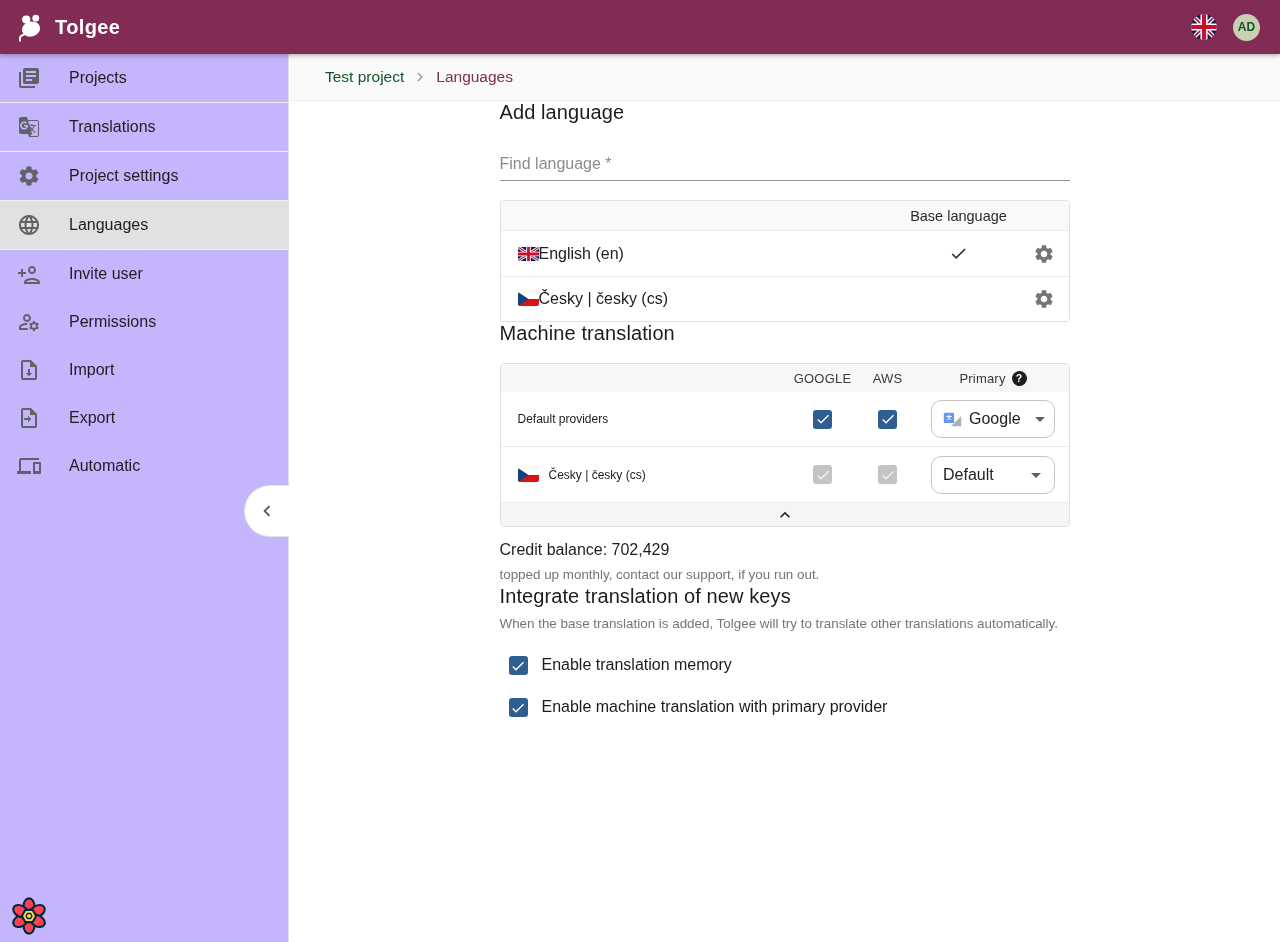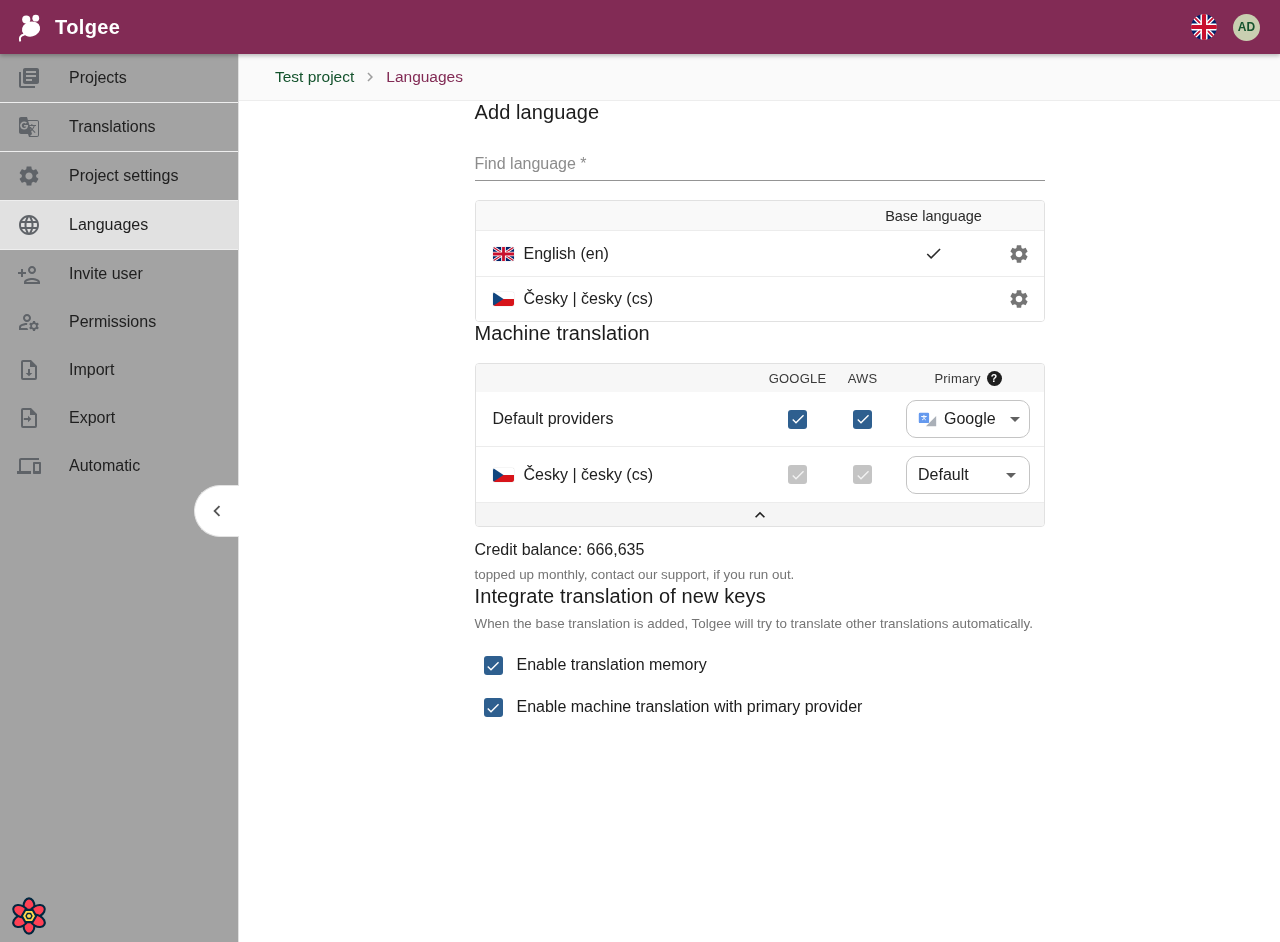--- a/index.html
+++ b/index.html
@@ -18,21 +18,21 @@
   .brand { display:flex; align-items:center; gap:9px; }
   .brand-name { color:#fff; font-size:20px; font-weight:700; letter-spacing:.4px; }
   .nav-right { display:flex; align-items:center; gap:16px; }
   .flag-btn { width:26px; height:26px; border-radius:50%; overflow:hidden; cursor:pointer; display:flex; }
   .avatar {
     width:27px; height:27px; border-radius:50%; background:#c9cfb1; color:#14532d;
     font-size:12px; font-weight:700; display:flex; align-items:center; justify-content:center; cursor:pointer;
   }
   
   .layout { display:flex; height:888px; }
-  .sidebar { width:239px; flex-shrink:0; background:#a3a3a3; border-right:1px solid #e0e0e0; position:relative; }
+  .sidebar { width:289px; flex-shrink:0; background:#c4b5fd; border-right:1px solid #e0e0e0; position:relative; }
   .side-item { height:48px; display:flex; align-items:center; padding-left:17px; gap:28px; cursor:pointer; }
   .side-item svg { fill:#5f6368; flex-shrink:0; }
   .side-item .lbl { font-size:16px; color:#1f1f1f; }
   .side-item.selected { background:#e1e1e1; }
   .sdiv { height:1px; background:#eeeeee; }
   .collapse-btn {
     position:absolute; right:-1px; top:431px; width:45px; height:52px; background:#fff;
     border:1px solid #e3e3e3; border-right:none; border-radius:26px 0 0 26px;
     display:flex; align-items:center; justify-content:center; cursor:pointer;
   }
@@ -55,33 +55,33 @@
   }
   .search-input::placeholder { color:#8c8c8c; opacity:1; }
   
   .panel { margin-top:19px; border:1px solid #e1e1e1; border-radius:4px; overflow:hidden; }
   .panel-head { height:30px; background:#f9f9f9; border-bottom:1px solid #ececec; display:flex; align-items:center; font-size:14.5px; color:#2a2a2a; }
   .panel-head .spacer { flex:1; }
   .col-base { width:120px; display:flex; justify-content:center; }
   .col-gear { width:50px; display:flex; justify-content:center; }
   .lang-row { height:45px; display:flex; align-items:center; padding-left:17px; background:#fff; }
   .lang-row + .lang-row { border-top:1px solid #ececec; }
-  .lang-row .name-cell { flex:1; display:flex; align-items:center; gap:10px; }
+  .lang-row .name-cell { flex:1; display:flex; align-items:center; }
   .flag-rect { width:21px; height:14px; border-radius:2px; overflow:hidden; box-shadow:0 0 1px rgba(0,0,0,.35); display:flex; flex-shrink:0; }
   .lang-name { font-size:16px; color:#212121; }
   .gear-btn { width:36px; height:36px; display:flex; align-items:center; justify-content:center; cursor:pointer; border-radius:50%; }
   
   .mt-table { margin-top:18px; border:1px solid #e1e1e1; border-radius:4px; overflow:hidden; }
   .mt-head { height:28px; background:#f7f7f7; display:flex; align-items:center; font-size:13px; color:#3a3a3a; padding-left:17px; letter-spacing:.2px; }
   .mt-head .spacer { flex:1; }
   .col-g { width:70px; display:flex; justify-content:center; align-items:center; }
   .col-a { width:60px; display:flex; justify-content:center; align-items:center; }
   .col-p { width:151px; display:flex; justify-content:center; align-items:center; }
   .mt-row { display:flex; align-items:center; padding-left:17px; background:#fff; }
-  .mt-row .name-cell { flex:1; display:flex; align-items:center; gap:10px; font-size:16px; }
+  .mt-row .name-cell { flex:1; display:flex; align-items:center; gap:10px; font-size:12px; }
   .mt-row.r1 { height:54px; }
   .mt-row.r2 { height:56px; border-top:1px solid #ececec; }
   .checkbox { width:19px; height:19px; border-radius:3px; background:#2e5f8f; display:flex; align-items:center; justify-content:center; cursor:pointer; }
   .checkbox svg { width:16px; height:16px; fill:#fff; }
   .checkbox.disabled { background:#c4c4c4; cursor:default; }
   .checkbox.disabled svg { fill:#f2f2f2; }
   .select-btn {
     width:124px; height:38px; border:1px solid #c4c4c4; border-radius:10px; background:#fff;
     display:flex; align-items:center; padding:0 6px 0 11px; gap:7px; font-size:16px; color:#212121; cursor:pointer;
   }
@@ -414,21 +414,21 @@
 
           <div class="mt-foot">
             <span style="display:flex;">
               <svg viewBox="0 0 24 24" width="20" height="20" fill="#212121">
                   <path d="M7.41 15.41 12 10.83l4.59 4.58L18 14l-6-6-6 6z"></path>
                 </svg>
             </span>
           </div>
         </div>
 
-        <div class="credit-balance">Credit balance: 666,635</div>
+        <div class="credit-balance">Credit balance: 702,429</div>
         <div class="small-desc">
           <div>topped up monthly, contact our support, if you run out.</div>
         </div>
 
         <h2 class="section mt44">Integrate translation of new keys</h2>
         <div class="small-desc">
           <div>When the base translation is added, Tolgee will try to translate other translations automatically.</div>
         </div>
 
         <div class="options">

